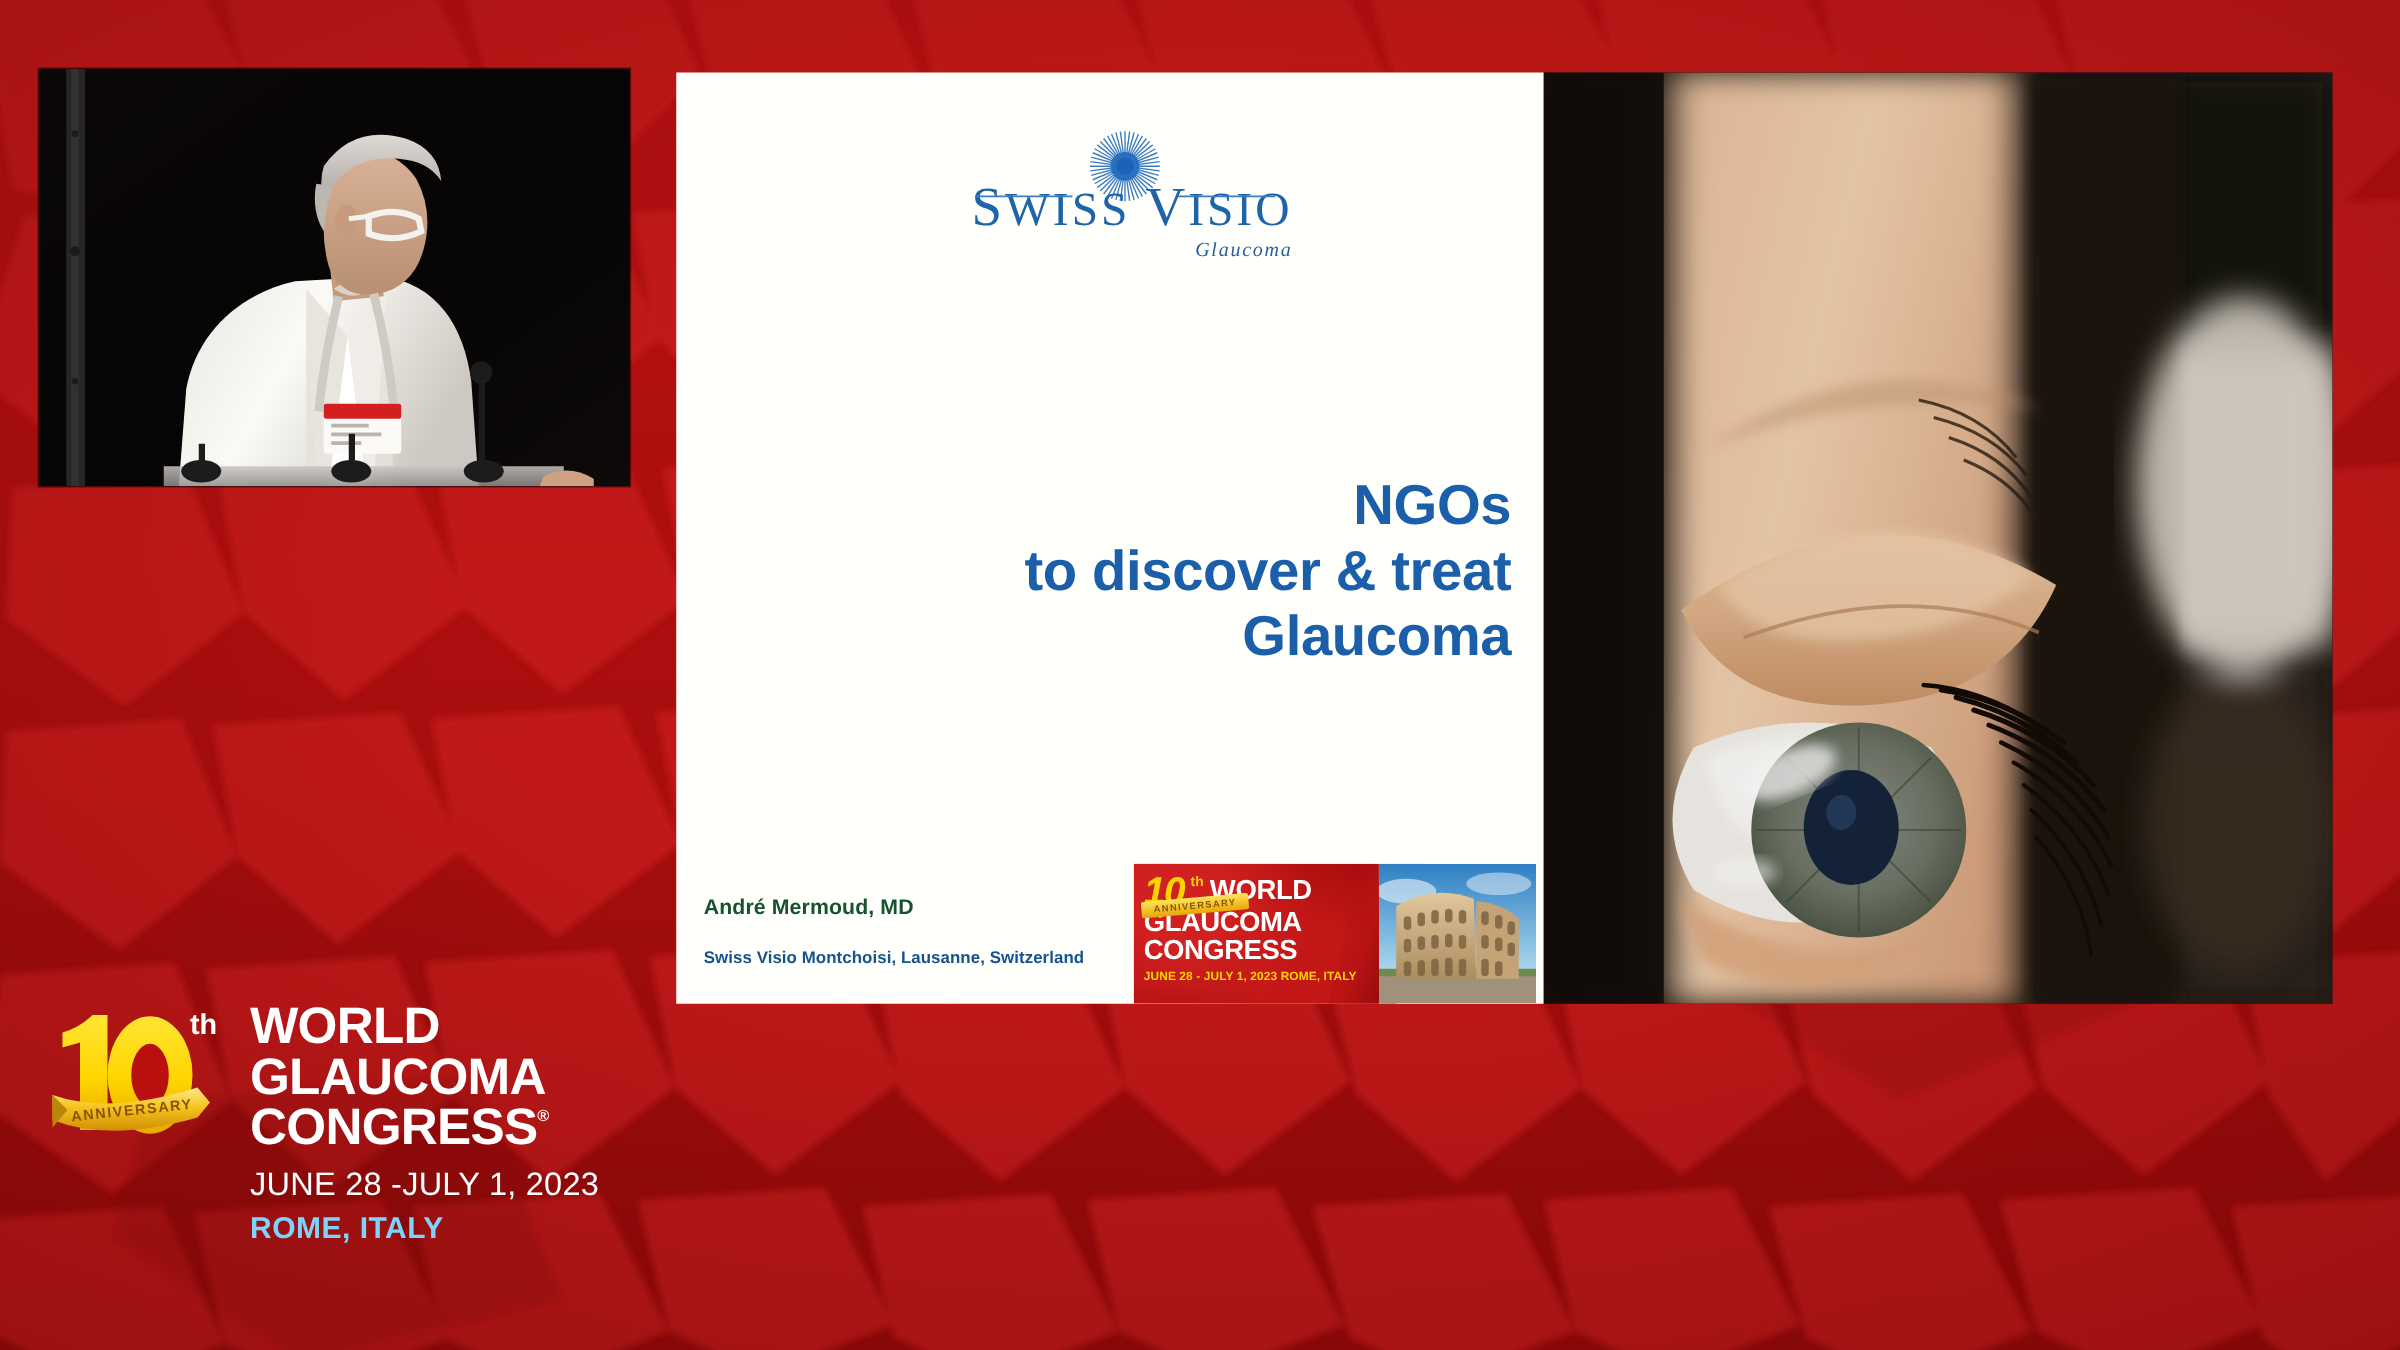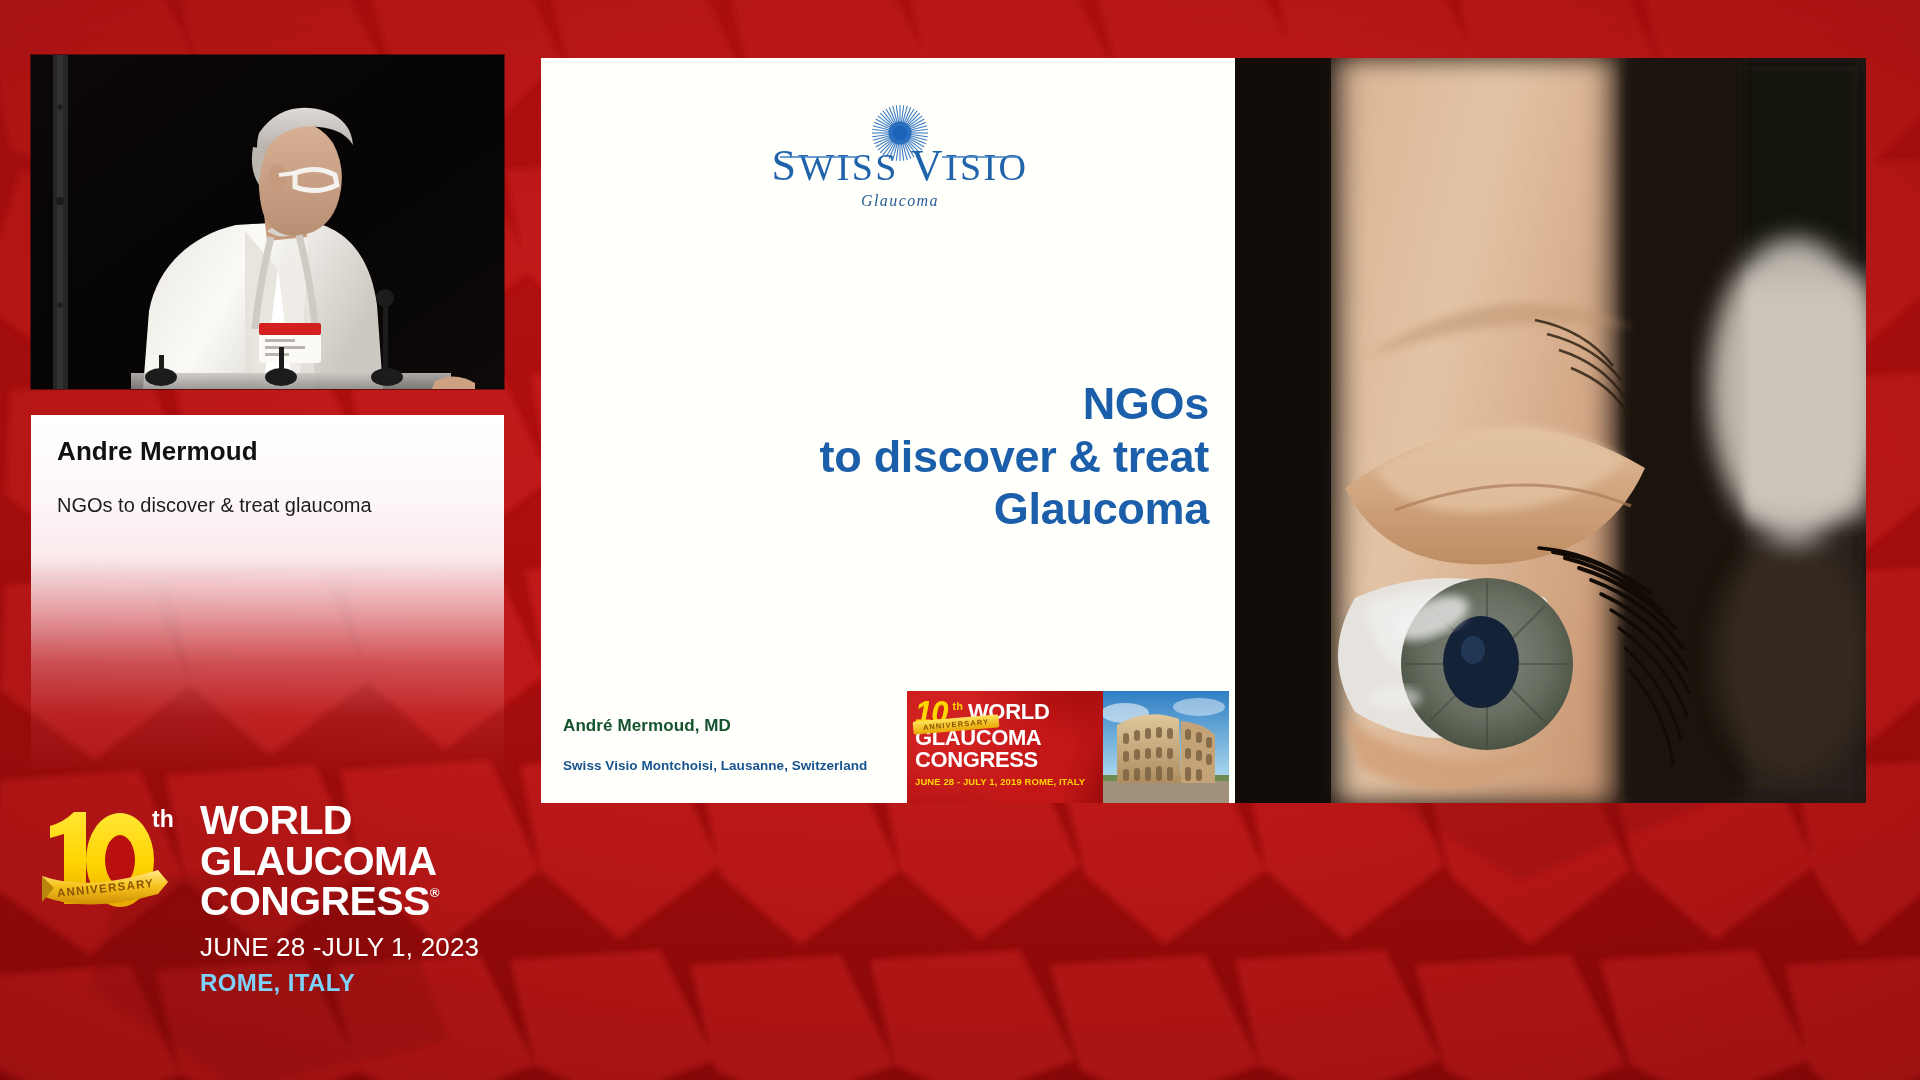--- a/index.html
+++ b/index.html
@@ -94,21 +94,21 @@
   }
 
   #slide-logo {
     position: absolute;
     left: 0;
     top: 44px;
     width: 100%;
     display: flex;
     justify-content: center;
   }
-  #logo-inner { width: 268px; text-align: center; margin-left: 24px; }
+  #logo-inner { width: 268px; text-align: right; margin-left: 24px; }
   #logo-mark  { display: block; margin: 0 auto; }
   #logo-rules { position: relative; height: 0; }
   #logo-word {
     font-family: "Liberation Serif", serif;
     font-size: 38px;
     letter-spacing: 2.4px;
     color: #1f63ab;
     line-height: 1;
     margin-top: -6px;
     white-space: nowrap;
@@ -500,24 +500,20 @@
         <ellipse cx="250" cy="322" rx="16" ry="9"></ellipse>
         <rect x="352" y="246" width="5" height="80"></rect>
         <circle cx="354" cy="243" r="9"></circle>
         <ellipse cx="356" cy="322" rx="16" ry="9"></ellipse>
       </g>
 
       <path d="M404 326 q20 -10 40 2 l0 8 l-44 0 Z" fill="#cfa183"></path>
     </svg>
   </div>
 
-  <div id="speaker-card">
-    <div id="speaker-name">Andre Mermoud</div>
-    <div id="speaker-talk">NGOs to discover &amp; treat glaucoma</div>
-  </div>
 
   <div id="slide">
 
     <div id="slide-logo">
       <div id="logo-inner">
         <svg id="logo-mark" width="62" height="62" viewBox="0 0 62 62">
           <g stroke="#3d7cc0" stroke-width="1.1">
             <g>
               <line x1="31" y1="31" x2="31" y2="3"></line>
                 <line x1="31" y1="31" x2="38.3" y2="3.96"></line>
@@ -597,21 +593,21 @@
     <div id="slide-banner">
       <div id="banner-left">
         <div class="bn-row1">
           <span id="bn-10">10</span>
           <span id="bn-th">th</span>
           <span id="bn-world">WORLD</span>
         </div>
         <div id="bn-ribbon">ANNIVERSARY</div>
         <div id="bn-glau">GLAUCOMA</div>
         <div id="bn-cong">CONGRESS</div>
-        <div id="bn-dates">JUNE 28 - JULY 1, 2019 ROME, ITALY</div>
+        <div id="bn-dates">JUNE 28 - JULY 1, 2023 ROME, ITALY</div>
       </div>
       <div id="banner-photo">
         <svg viewBox="0 0 126 112" preserveAspectRatio="xMidYMid slice">
           <defs>
             <linearGradient id="skyB" x1="0" y1="0" x2="0" y2="1">
               <stop offset="0%" stop-color="#2f7fc4"></stop>
               <stop offset="70%" stop-color="#9fd0ea"></stop>
               <stop offset="100%" stop-color="#dfeef6"></stop>
             </linearGradient>
             <linearGradient id="stoneB" x1="0" y1="0" x2="0" y2="1">

